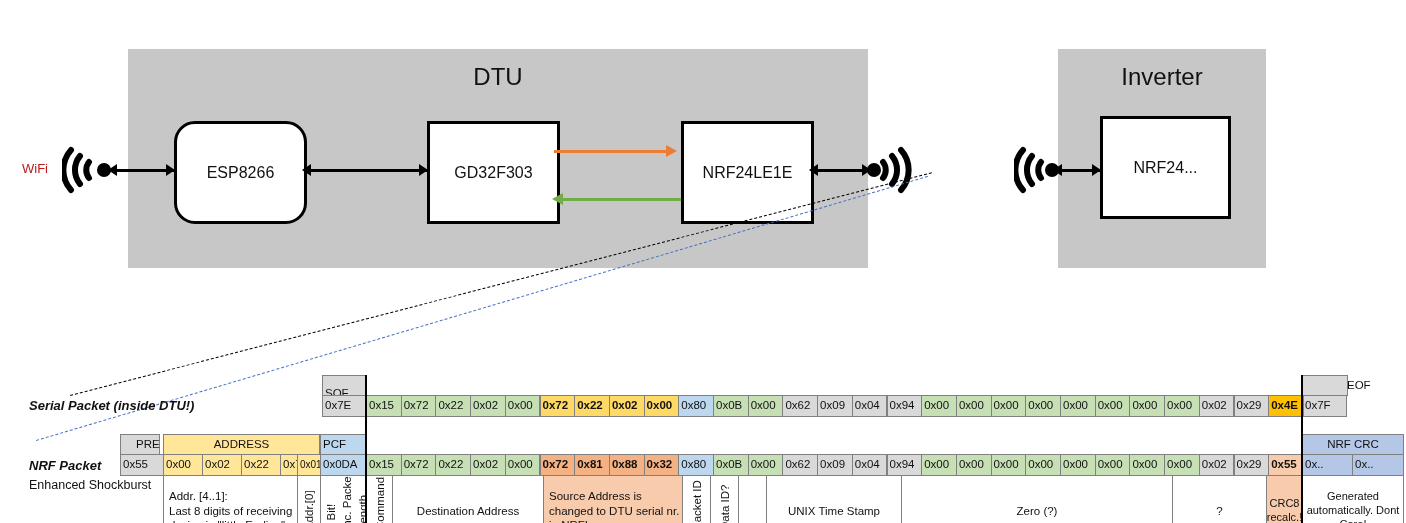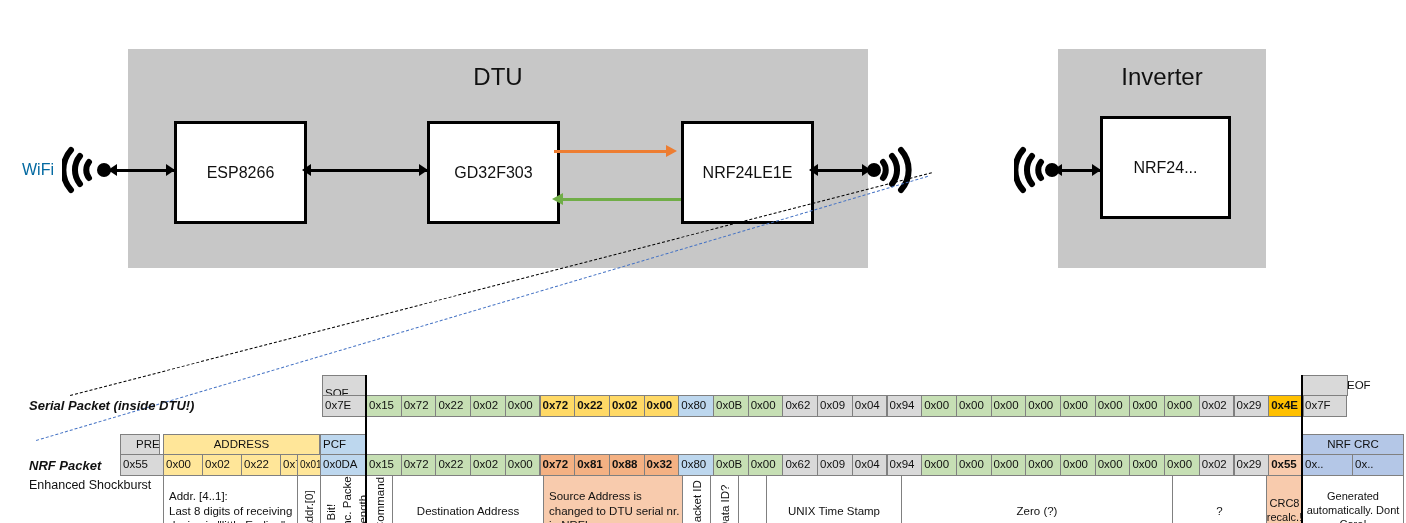--- a/index.html
+++ b/index.html
@@ -19,21 +19,21 @@
   .chip{
     position:absolute;background:#ffffff;border:3px solid #000;
     display:flex;align-items:center;justify-content:center;
     font-size:16px;color:#111;
   }
   .hline{position:absolute;height:3px;background:#000;}
   .arrow-r,.arrow-l{position:absolute;width:0;height:0;}
   .arrow-r{border-left:9px solid #000;border-top:6px solid transparent;border-bottom:6px solid transparent;}
   .arrow-l{border-right:9px solid #000;border-top:6px solid transparent;border-bottom:6px solid transparent;}
   .colorline{position:absolute;height:3px;}
-  .wifi-label{position:absolute;font-size:16px;color:#0369a1;}
+  .wifi-label{position:absolute;font-size:13px;color:#b91c1c;}
 
   
   .dashline{position:absolute;transform-origin:0 0;height:0;border-top-width:1.6px;border-top-style:dashed;}
 
   
   .row-label{position:absolute;font-size:12.5px;color:#111;}
   .row-label.bold-ital{font-weight:bold;font-style:italic;font-size:13px;}
 
   .cell{
     position:absolute;box-sizing:border-box;border:1px solid #808080;
@@ -91,21 +91,21 @@
       <path d="M9 4 A30 30 0 0 0 9 44"></path>
       <path d="M27 16 A13 13 0 0 0 27 32"></path>
     </g>
     <circle cx="42" cy="24" r="7" fill="#000"></circle>
   </svg>
 
   <div class="hline" style="left:110px;top:141px;width:64px;"></div>
   <div class="arrow-l" style="left:108px;top:136px;"></div>
   <div class="arrow-r" style="left:166px;top:136px;"></div>
 
-  <div class="chip" style="left:174px;top:93px;width:127px;height:97px;">
+  <div class="chip" style="left:174px;top:93px;width:127px;height:97px;border-radius:21px;">
     <span>ESP8266</span>
   </div>
 
   <div class="hline" style="left:304px;top:141px;width:123px;"></div>
   <div class="arrow-l" style="left:302px;top:136px;"></div>
   <div class="arrow-r" style="left:419px;top:136px;"></div>
 
   <div class="chip" style="left:427px;top:93px;width:127px;height:97px;">
     <span>GD32F303</span>
   </div>

